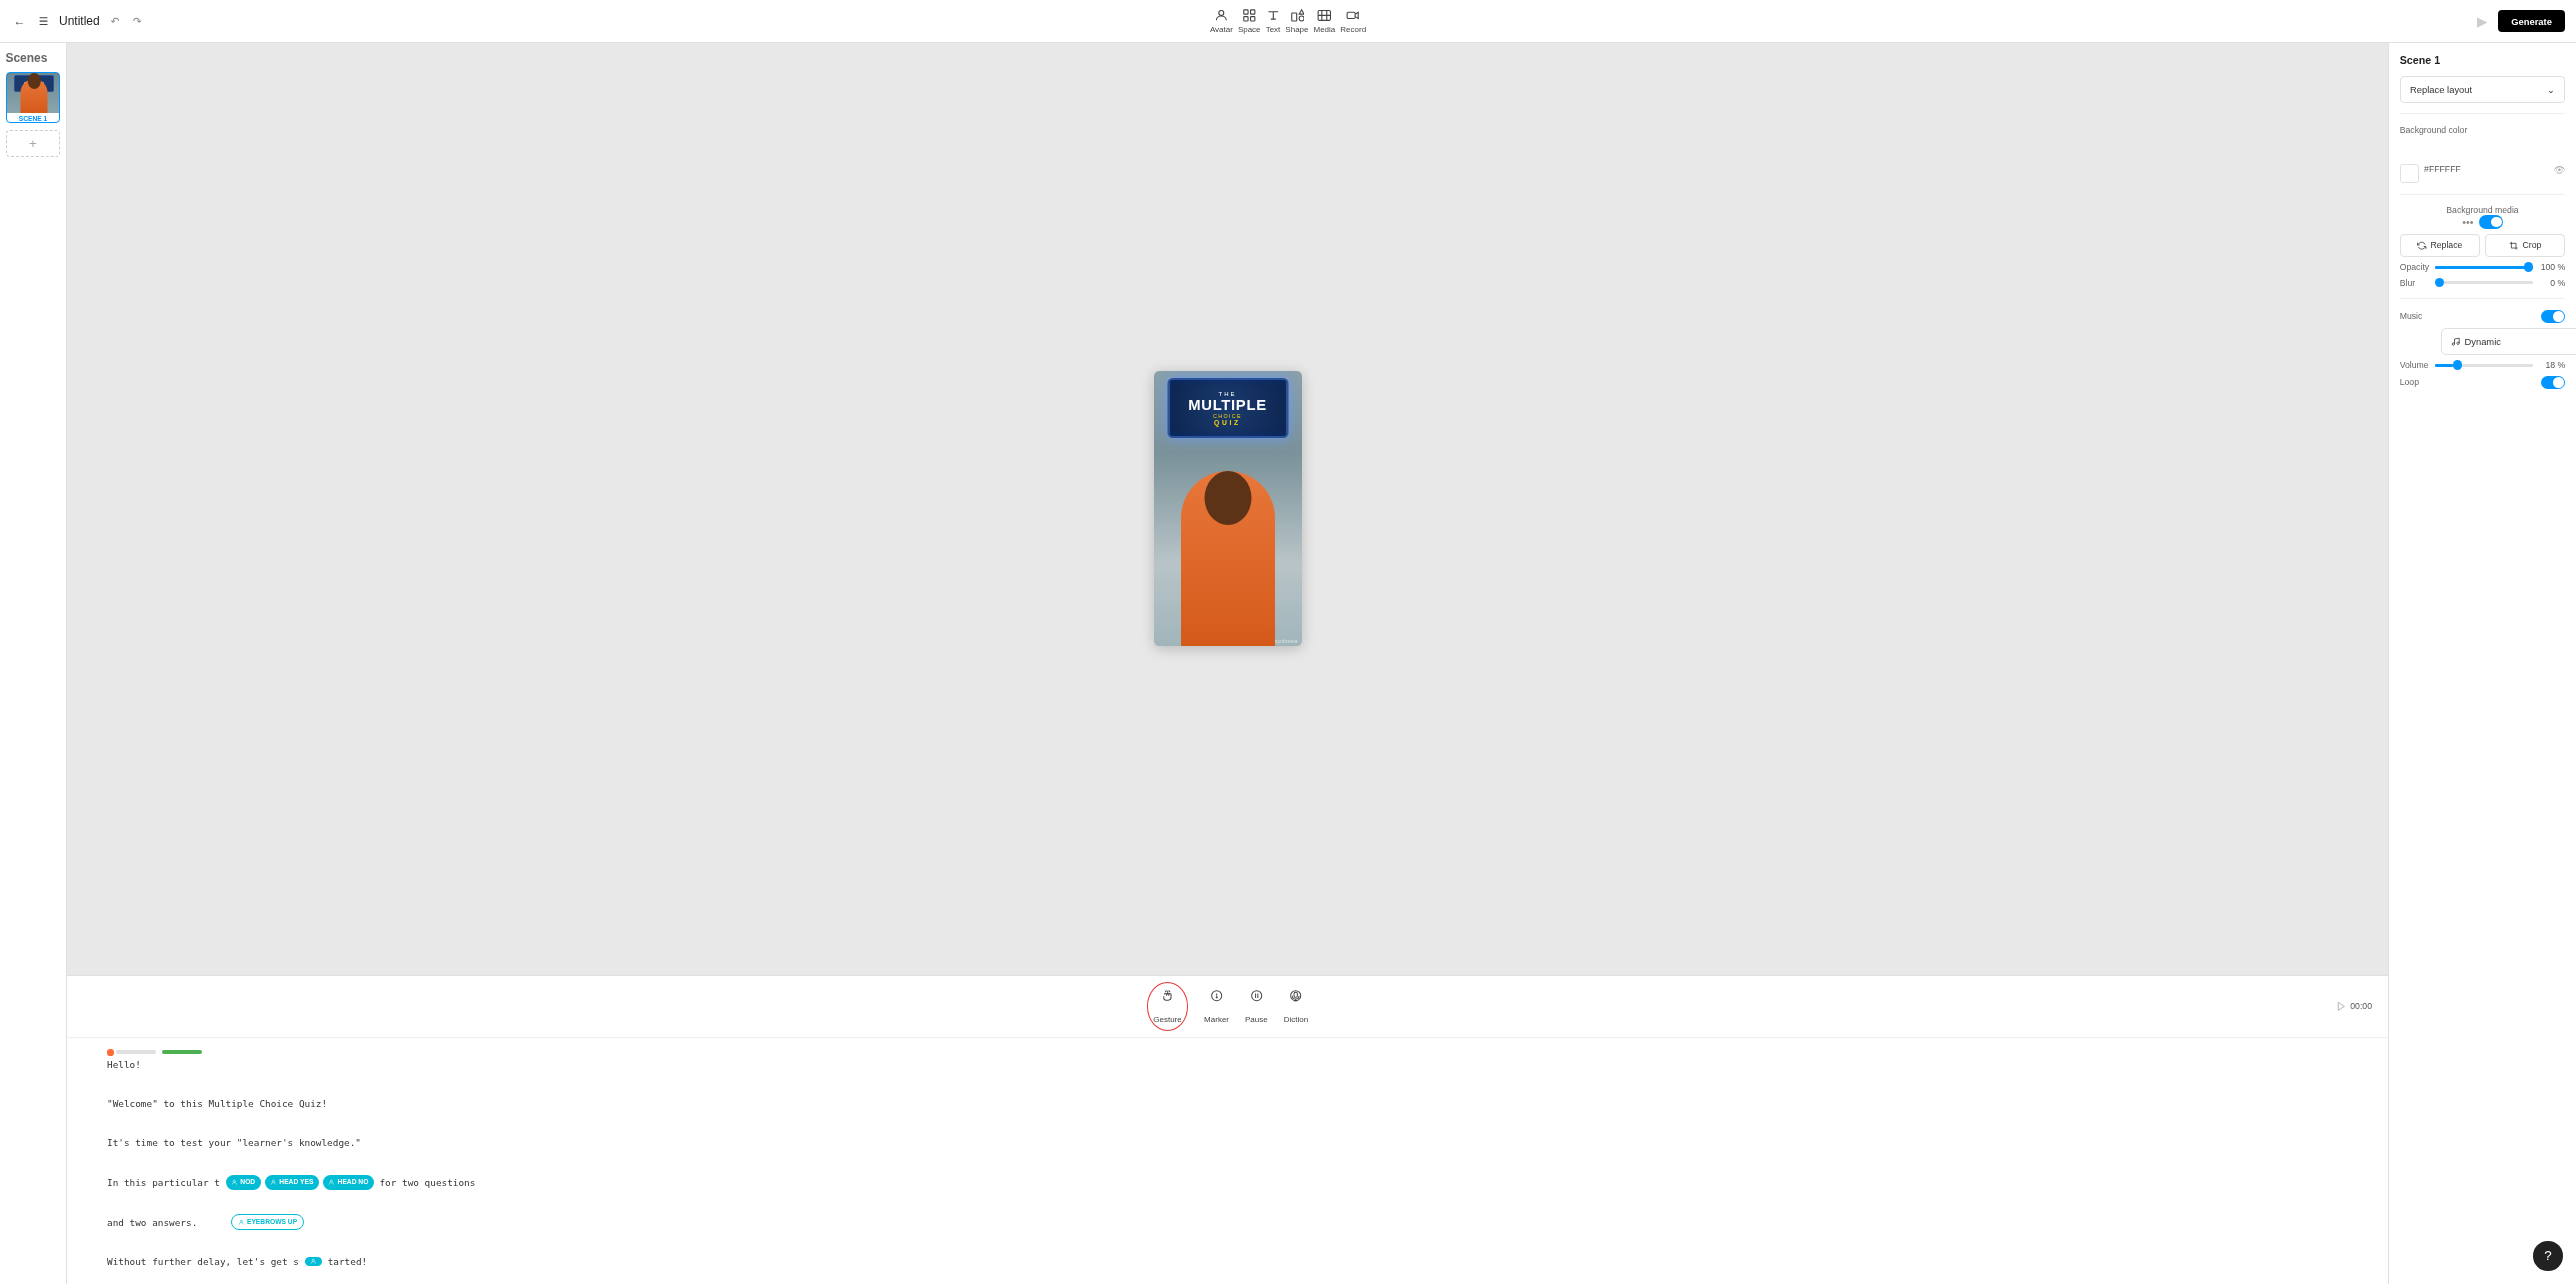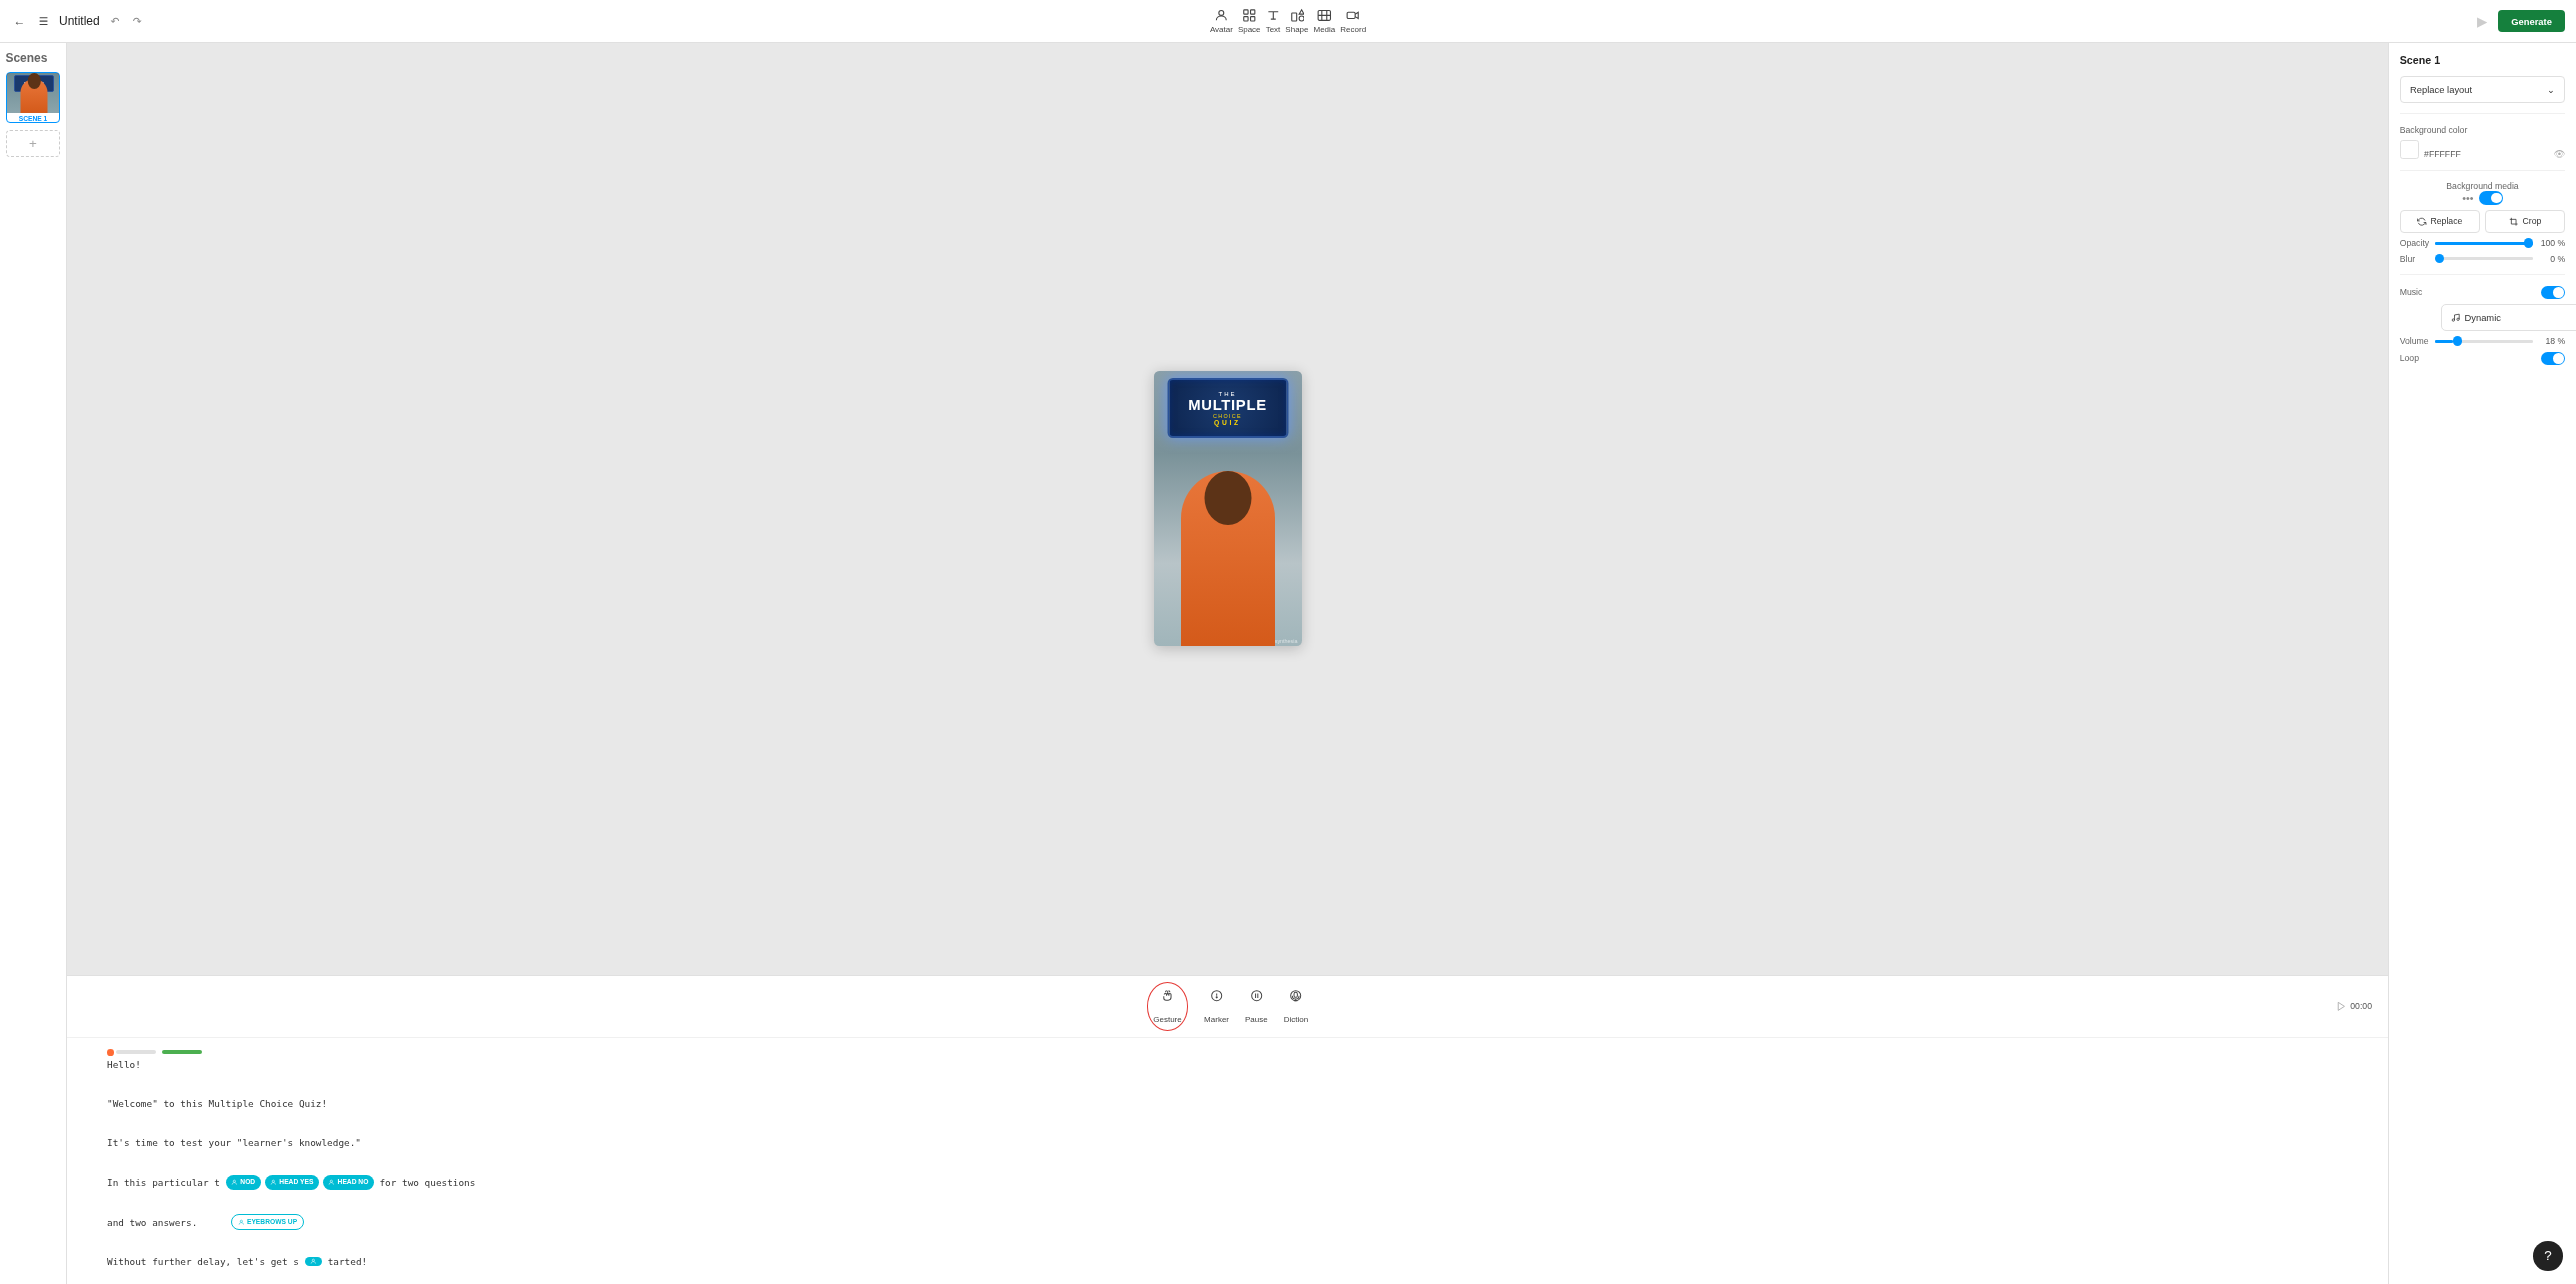--- a/index.html
+++ b/index.html
@@ -18,21 +18,21 @@
     .back-btn { background: none; border: none; cursor: pointer; color: #444; font-size: 12px; padding: 2.7px; }
     .menu-btn { background: none; border: none; cursor: pointer; color: #444; font-size: 10.7px; padding: 2.7px; }
     .undo-btn, .redo-btn { background: none; border: none; cursor: pointer; color: #888; font-size: 10.7px; padding: 2.7px; }
     .title { font-size: 12px; font-weight: 500; color: #222; }
 
     .toolbar-item { display: flex; flex-direction: column; align-items: center; cursor: pointer; gap: 2.7px; color: #444; font-size: 8px; }
     .toolbar-item svg { width: 14.8px; height: 14.8px; }
 
     .play-btn { background: none; border: none; cursor: pointer; color: #ccc; font-size: 13.4px; padding: 2.7px; }
     .generate-btn {
-      background: #15803d; color: #fff; border: none; border-radius: 4px;
+      background: #000000; color: #fff; border: none; border-radius: 4px;
       padding: 5.4px 13.4px; font-size: 9.4px; font-weight: 600; cursor: pointer;
     }
 
     
     .main { display: flex; flex: 1; overflow: hidden; }
 
     
     .scenes-panel {
       width: 67px; background: #fff; border-right: 0.7px solid #e0e0e0;
       display: flex; flex-direction: column; align-items: center;
@@ -132,21 +132,21 @@
     .panel-title { font-size: 10.7px; font-weight: 600; color: #222; }
     .panel-section { display: flex; flex-direction: column; gap: 5.4px; }
     .panel-section-label { font-size: 8.7px; color: #666; }
 
     .replace-layout-btn {
       width: 100%; border: 0.7px solid #e0e0e0; border-radius: 4px;
       padding: 6.7px 9.4px; display: flex; align-items: center; justify-content: space-between;
       cursor: pointer; background: #fff; font-size: 9.4px; color: #333;
     }
 
-    .bg-color-row { display: flex; align-items: flex-end; gap: 5.4px; }
+    .bg-color-row { display: flex; align-items: flex-start; gap: 5.4px; margin-top: 24px; }
     .color-preview { width: 19px; height: 19px; border-radius: 2.7px; border: 0.7px solid #e0e0e0; background: #ffffff; }
     .color-value { font-size: 8.7px; color: #555; flex: 1; }
     .eye-icon { color: #aaa; cursor: pointer; font-size: 9.4px; }
 
     .bg-media-header { display: flex; align-items: center; justify-content: space-between; flex-direction: column; }
     .bg-media-label { font-size: 8.7px; color: #666; }
     .media-controls { display: flex; align-items: center; gap: 5.4px; }
     .dots-btn { background: none; border: none; cursor: pointer; color: #888; font-size: 10.7px; }
     .toggle { position: relative; width: 24px; height: 13.4px; }
     .toggle input { opacity: 0; width: 0; height: 0; }

